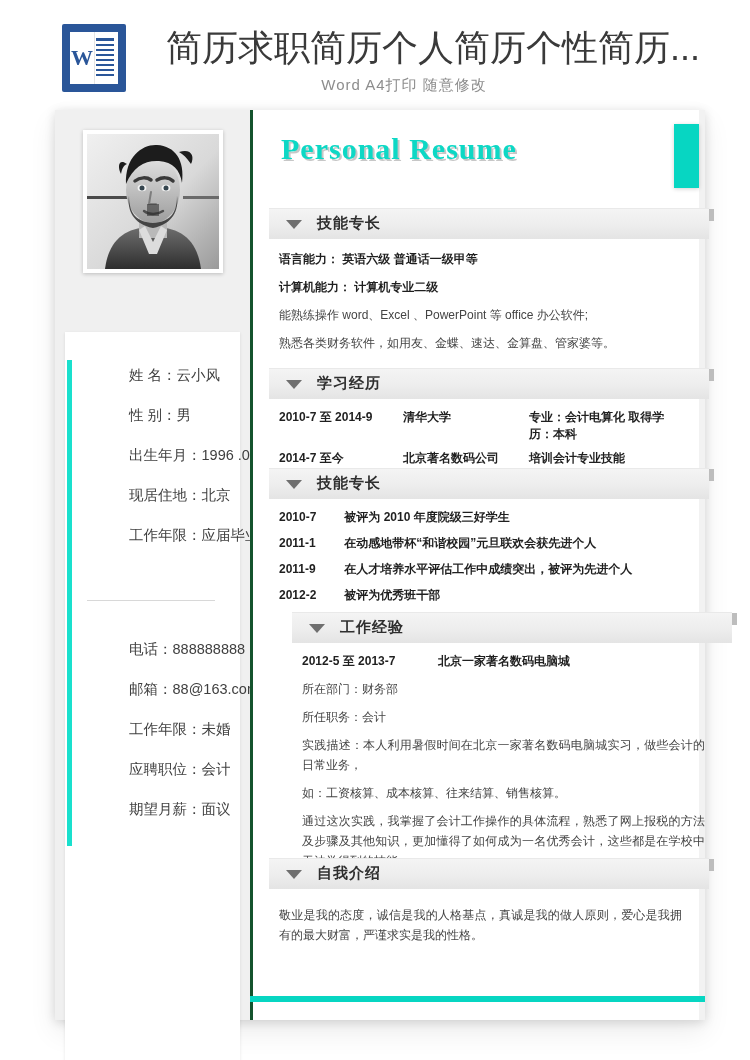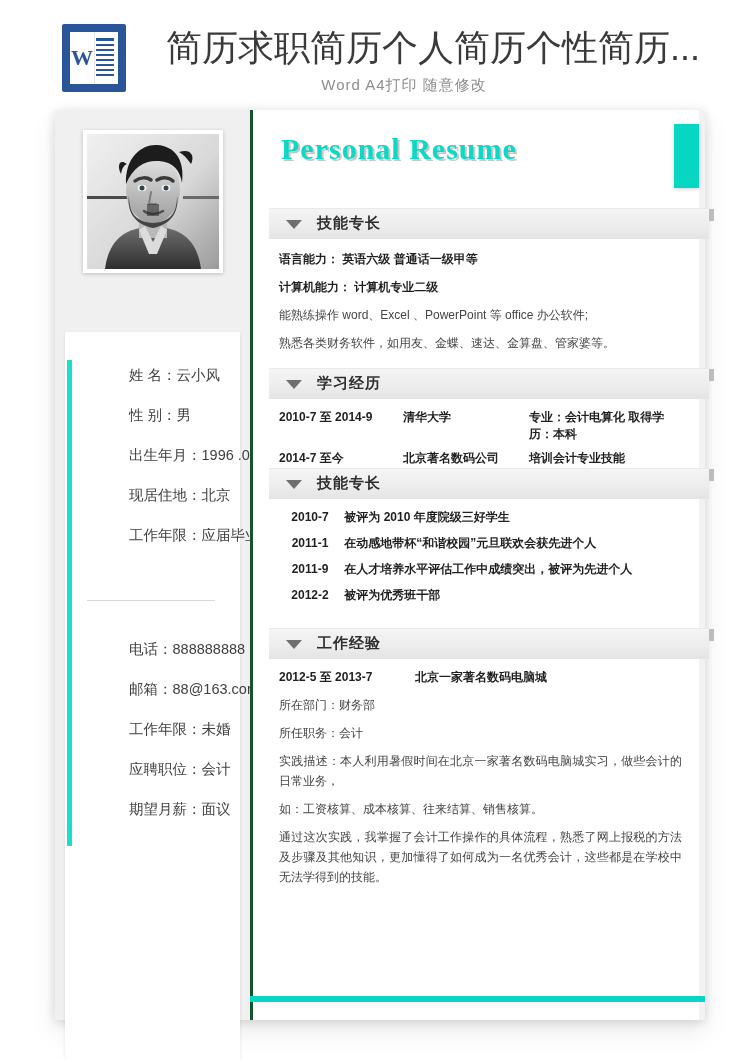--- a/index.html
+++ b/index.html
@@ -119,21 +119,21 @@
     font-size:15px;font-weight:bold;color:#2f2f2f;letter-spacing:1px;
   }
   .sec-body{padding:10px 26px 0 26px;}
   .sec-body p{margin:0 0 8px 0;font-size:12px;color:#444;line-height:20px;}
   .sec-body p.b{font-weight:bold;color:#1f1f1f;}
   .rowline{display:flex;margin:0 0 7px 0;font-size:12px;color:#1f1f1f;}
   .rowline .c1{font-weight:bold;width:124px;flex:none;}
   .rowline .c2{font-weight:bold;width:126px;flex:none;}
   .rowline .c3{font-weight:bold;}
   .awardline{margin:0 0 9px 0;font-size:12px;color:#1f1f1f;font-weight:bold;}
-  .awardline .ad{display:inline-block;width:62px;text-align:center;}
+  .awardline .ad{display:inline-block;width:62px;}
   .joblead{display:flex;font-size:12px;font-weight:bold;color:#1f1f1f;margin-bottom:9px;}
   .joblead .c1{width:136px;flex:none;}
   .plain{font-size:12px;color:#4a4a4a;line-height:22px;margin:0 0 5px 0;}
   .para{font-size:12px;color:#4a4a4a;line-height:24px;margin:0;text-align:justify;}
 
   .bottom-teal{
     position:absolute;left:195px;bottom:18px;width:455px;height:6px;background:#07d6c2;
   }
   .scroll-nub{
     position:absolute;right:-5px;top:0px;width:5px;height:12px;background:#bdbdbd;
@@ -291,38 +291,48 @@
             <span class="ad">2011-9</span>
             <span>在人才培养水平评估工作中成绩突出，被评为先进个人</span>
           </div>
           <div class="awardline">
             <span class="ad">2012-2</span>
             <span>被评为优秀班干部</span>
           </div>
         </div>
       </div>
 
-      <div class="section" style="top:518px;">
+      <div class="section" style="top:502px;padding-left:23px;">
         <div class="sec-head">
           <span class="caret"></span>
           <span class="sec-title">工作经验</span>
           <span class="scroll-nub"></span>
         </div>
         <div class="sec-body">
           <div class="joblead">
             <span class="c1">2012-5 至 2013-7</span>
             <span>北京一家著名数码电脑城</span>
           </div>
           <p class="plain">所在部门：财务部</p>
           <p class="plain">所任职务：会计</p>
           <p class="para">实践描述：本人利用暑假时间在北京一家著名数码电脑城实习，做些会计的日常业务，</p>
           <p class="para">如：工资核算、成本核算、往来结算、销售核算。</p>
           <p class="para">通过这次实践，我掌握了会计工作操作的具体流程，熟悉了网上报税的方法及步骤及其他知识，更加懂得了如何成为一名优秀会计，这些都是在学校中无法学得到的技能。</p>
         </div>
       </div>
 
+      <div class="section" style="top:748px;">
+        <div class="sec-head">
+          <span class="caret"></span>
+          <span class="sec-title">自我介绍</span>
+          <span class="scroll-nub"></span>
+        </div>
+        <div class="sec-body" style="padding-top:16px;">
+          <p class="para">敬业是我的态度，诚信是我的人格基点，真诚是我的做人原则，爱心是我拥有的最大财富，严谨求实是我的性格。</p>
+        </div>
+      </div>
 
     </div>
 
     <div class="bottom-teal"></div>
   </div>
 
 </div>
 
 </body></html>

